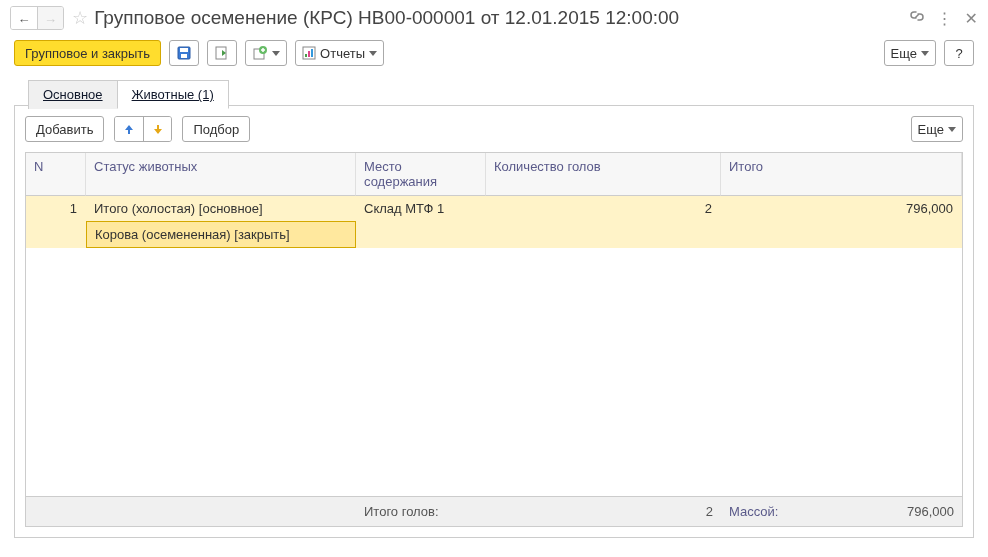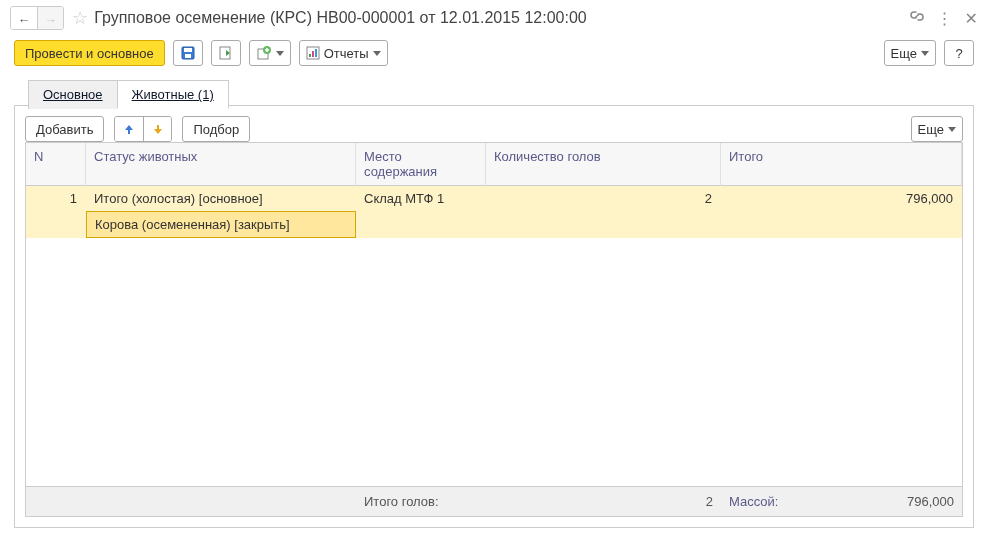--- a/index.html
+++ b/index.html
@@ -24,21 +24,21 @@
   .nav-btns { display: flex; border: 1px solid #ccc; border-radius: 3px; overflow: hidden; margin-right: 8px; }
   .nav-btn {
     width: 26px; height: 22px;
     display: flex; align-items: center; justify-content: center;
     background: #fff; cursor: pointer;
     color: #555;
   }
   .nav-btn + .nav-btn { border-left: 1px solid #ccc; }
   .nav-btn.disabled { color: #ccc; background: #f5f5f5; }
   .star-icon { color: #ccc; font-size: 18px; margin-right: 6px; cursor: pointer; }
-  .page-title { font-size: 16px; color: #444; flex: 1; }
+  .page-title { font-size: 19px; color: #444; flex: 1; }
   .title-right { display: flex; align-items: center; gap: 12px; }
   .link-icon, .dots-icon, .close-icon { color: #888; cursor: pointer; font-size: 16px; }
 
   
   .toolbar {
     display: flex;
     align-items: center;
     padding: 4px 14px 10px;
     gap: 8px;
   }
@@ -103,20 +103,21 @@
 
   
   .content-panel {
     border: 1px solid #ccc;
     border-top: none;
     margin: 0 14px;
     padding: 10px;
   }
   .inner-toolbar {
     display: flex; gap: 10px; align-items: center;
+    margin-bottom: 10px;
   }
   .arrow-group { display: flex; gap: 0; border: 1px solid #aaa; border-radius: 3px; overflow: hidden; }
   .arrow-btn {
     width: 28px; height: 24px; display: flex; align-items: center; justify-content: center;
     background: #fff; cursor: pointer;
   }
   .arrow-btn + .arrow-btn { border-left: 1px solid #aaa; }
 
   
   .grid {
@@ -183,21 +184,21 @@
       <svg width="16" height="16" viewBox="0 0 16 16">
           <path d="M6 10l4-4M7 4h-2a3 3 0 000 6h2M9 12h2a3 3 0 000-6h-2" stroke="#888" stroke-width="1.5" fill="none" stroke-linecap="round"></path>
         </svg>
     </div>
     <div class="dots-icon">⋮</div>
     <div class="close-icon">✕</div>
   </div>
 </div>
 
 <div class="toolbar">
-  <div class="btn btn-primary">Провести и основное</div>
+  <div class="btn btn-primary">Групповое и закрыть</div>
   <div class="icon-btn">
     <svg width="16" height="16">
         <rect x="2" y="2" width="12" height="12" rx="1" fill="#3a7bd5" stroke="#2a5aa5"></rect>
         <rect x="4" y="3" width="8" height="4" fill="#fff"></rect>
         <rect x="5" y="9" width="6" height="4" fill="#fff"></rect>
       </svg>
   </div>
   <div class="icon-btn">
     <svg width="16" height="16">
         <rect x="2" y="2" width="10" height="12" fill="#fff" stroke="#888"></rect>

